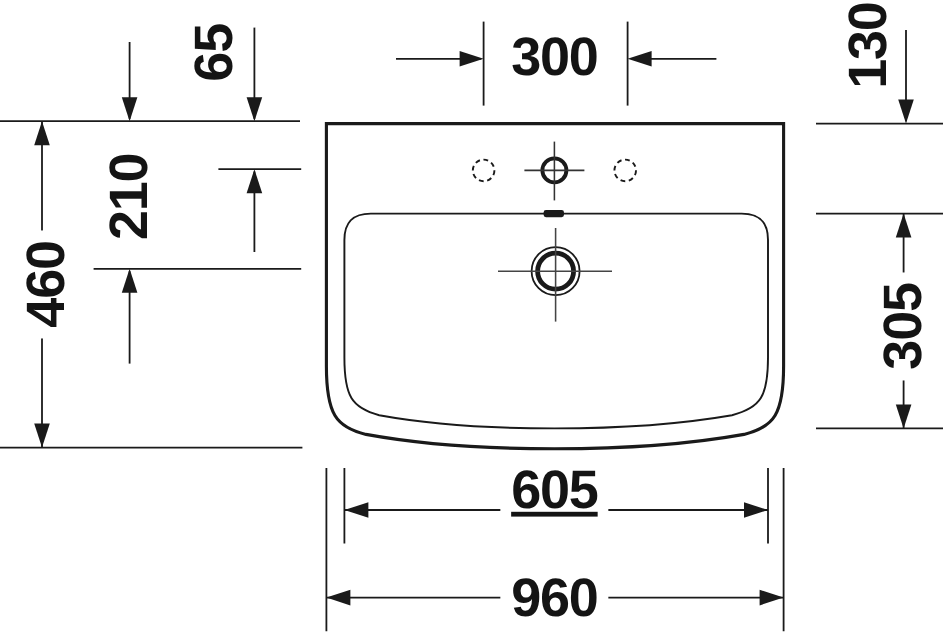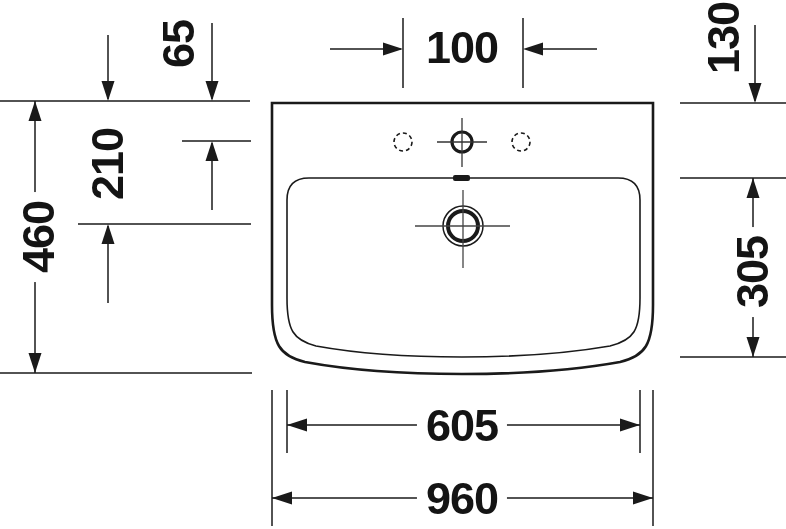--- a/index.html
+++ b/index.html
@@ -92,27 +92,27 @@
     <circle cx="463" cy="226" r="20" fill="none" stroke="#1a1a1a" stroke-width="1.5"></circle>
     <circle cx="463" cy="226" r="15" fill="none" stroke="#1a1a1a" stroke-width="4"></circle>
     <g stroke="#444444" stroke-width="1.3">
       <line x1="415" y1="226" x2="510" y2="226"></line>
       <line x1="463" y1="190" x2="463" y2="268"></line>
     </g>
   </svg>
 
   <span class="dim-label rot" style="left:178px;top:44px;">65</span>
 
-  <span class="dim-label" style="left:462px;top:47px;">100</span>
+  <span class="dim-label" style="left:462px;top:47px;">300</span>
 
   <span class="dim-label rot" style="left:723px;top:38px;">130</span>
 
   <span class="dim-label rot" style="left:107px;top:164px;">210</span>
 
   <span class="dim-label rot masked" style="left:38px;top:237px;">460</span>
 
   <span class="dim-label rot masked" style="left:752px;top:272px;">305</span>
 
-  <span class="dim-label masked" style="left:462px;top:425px;">605</span>
+  <span class="dim-label masked" style="left:462px;top:408px;text-decoration:underline;">605</span>
 
   <span class="dim-label masked" style="left:462px;top:498px;">960</span>
 
 </div>
 
 </body></html>

